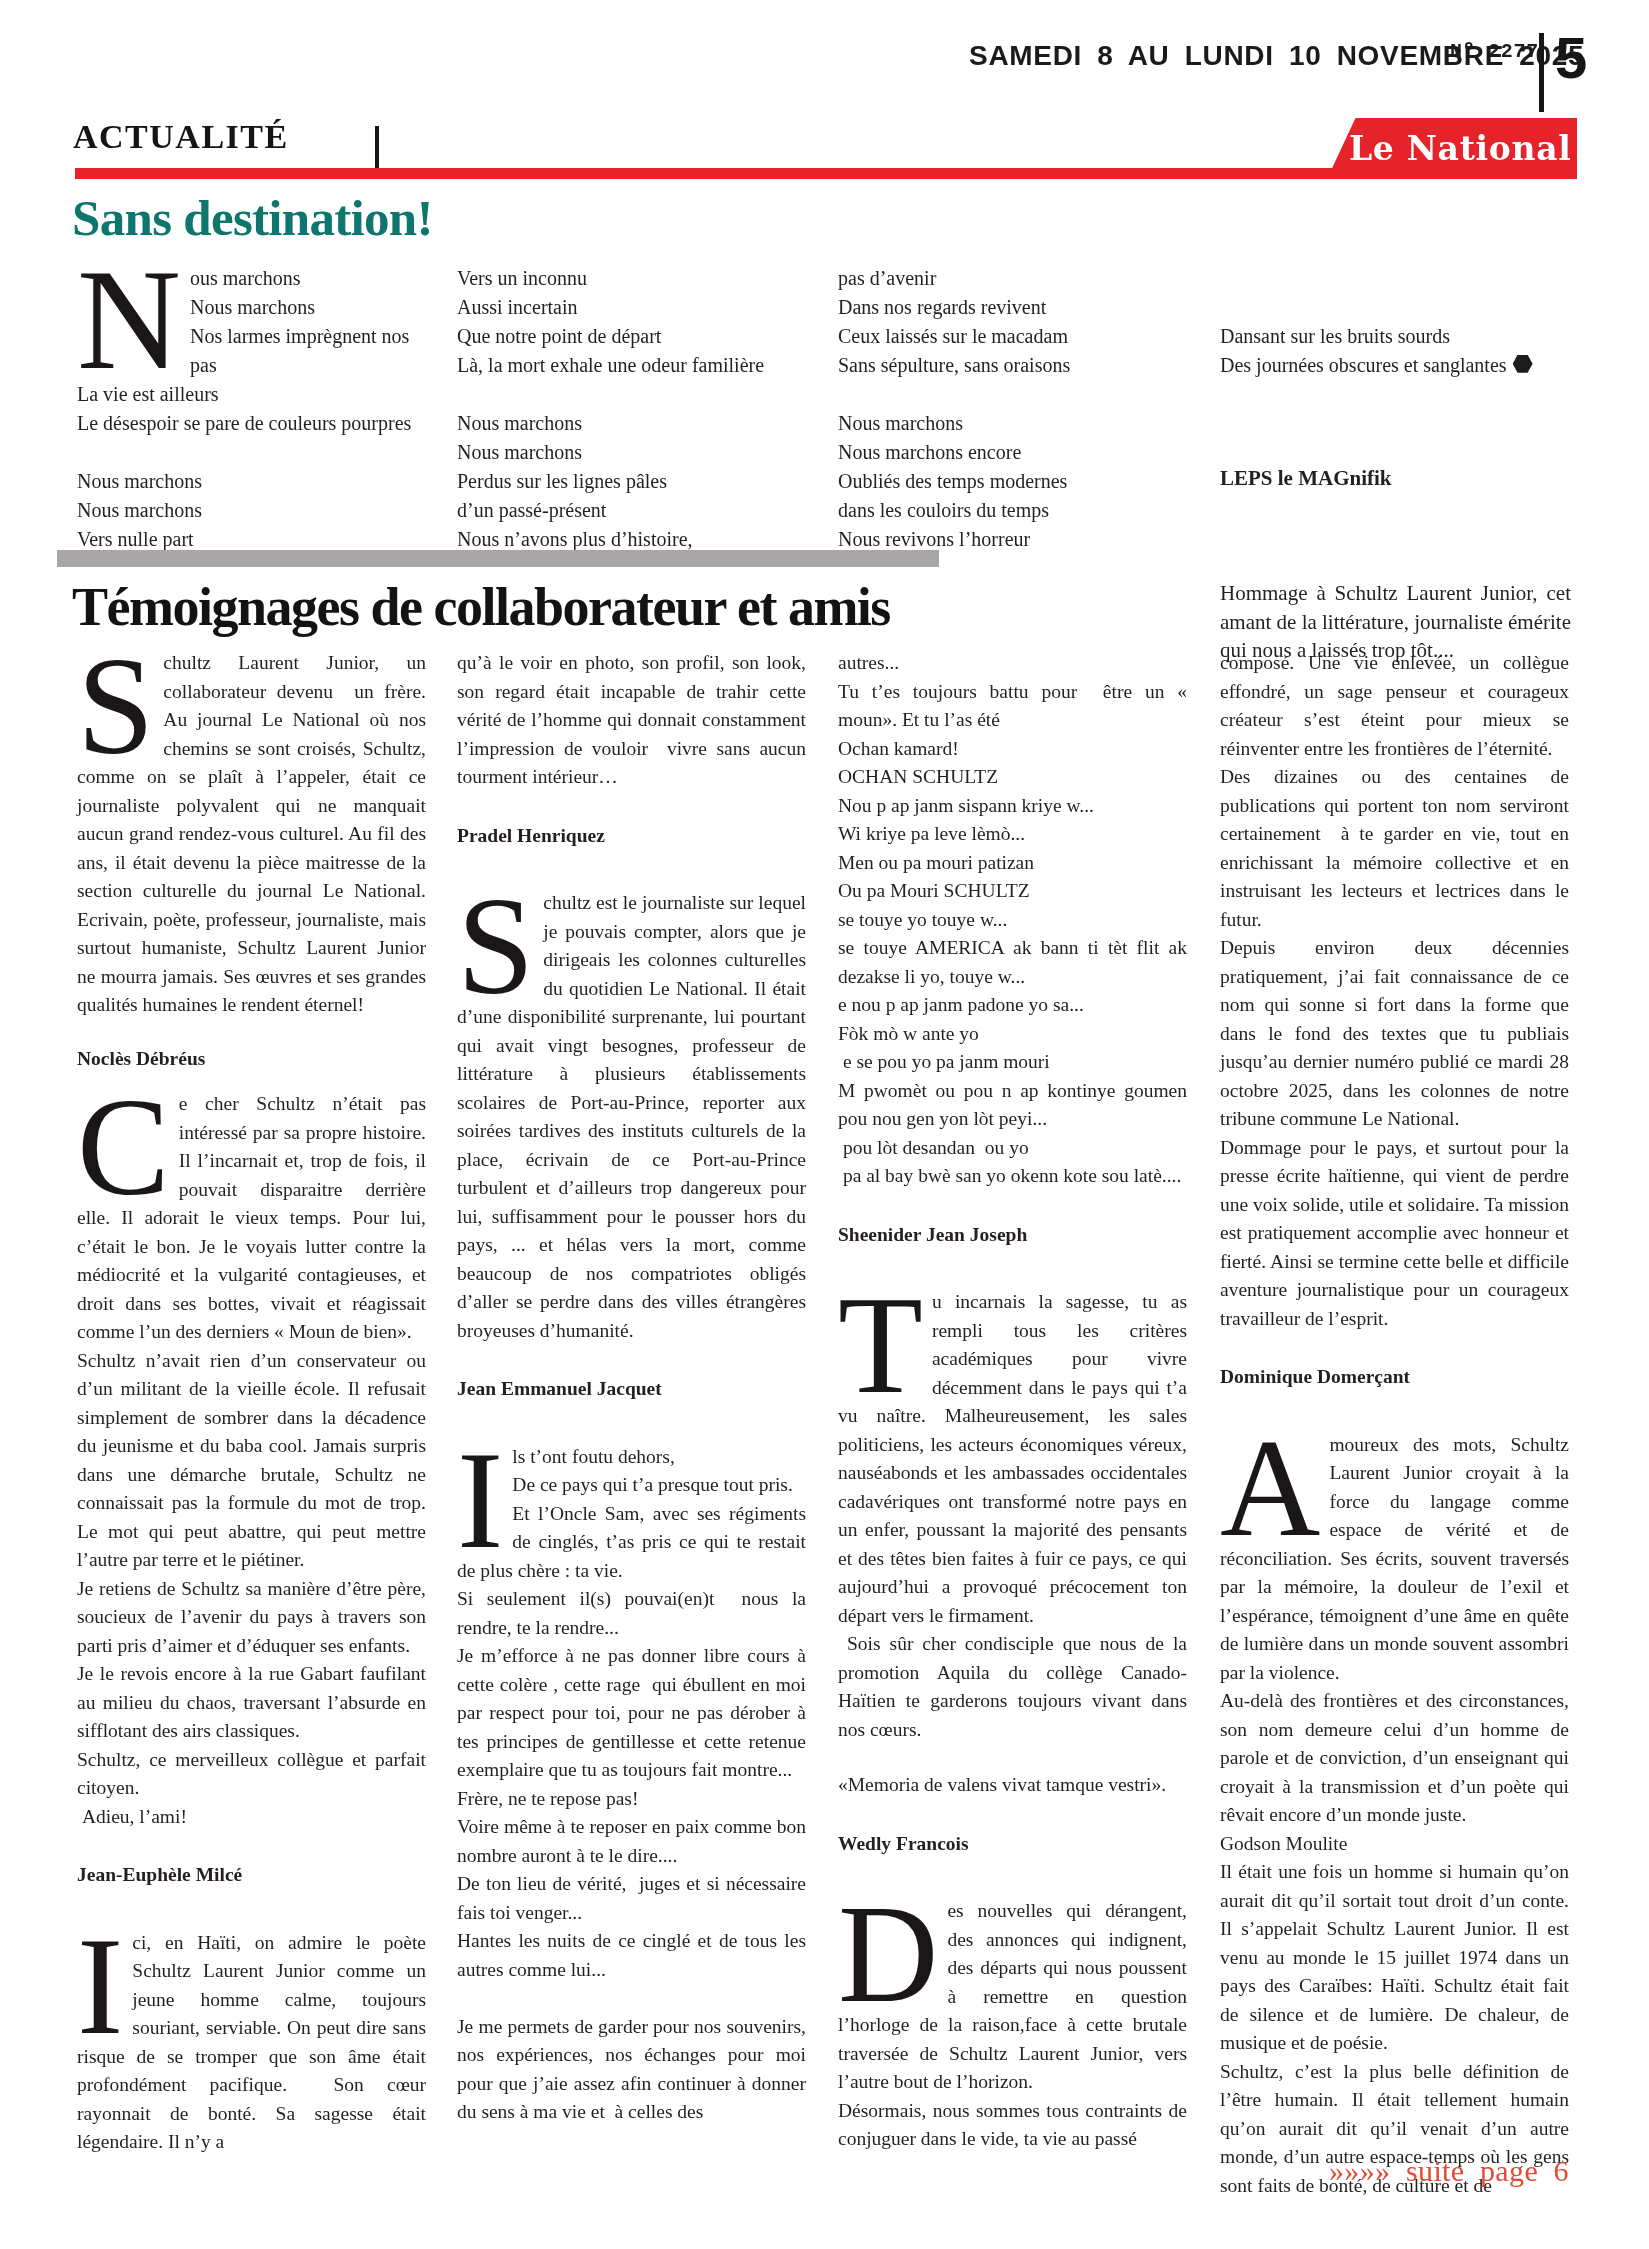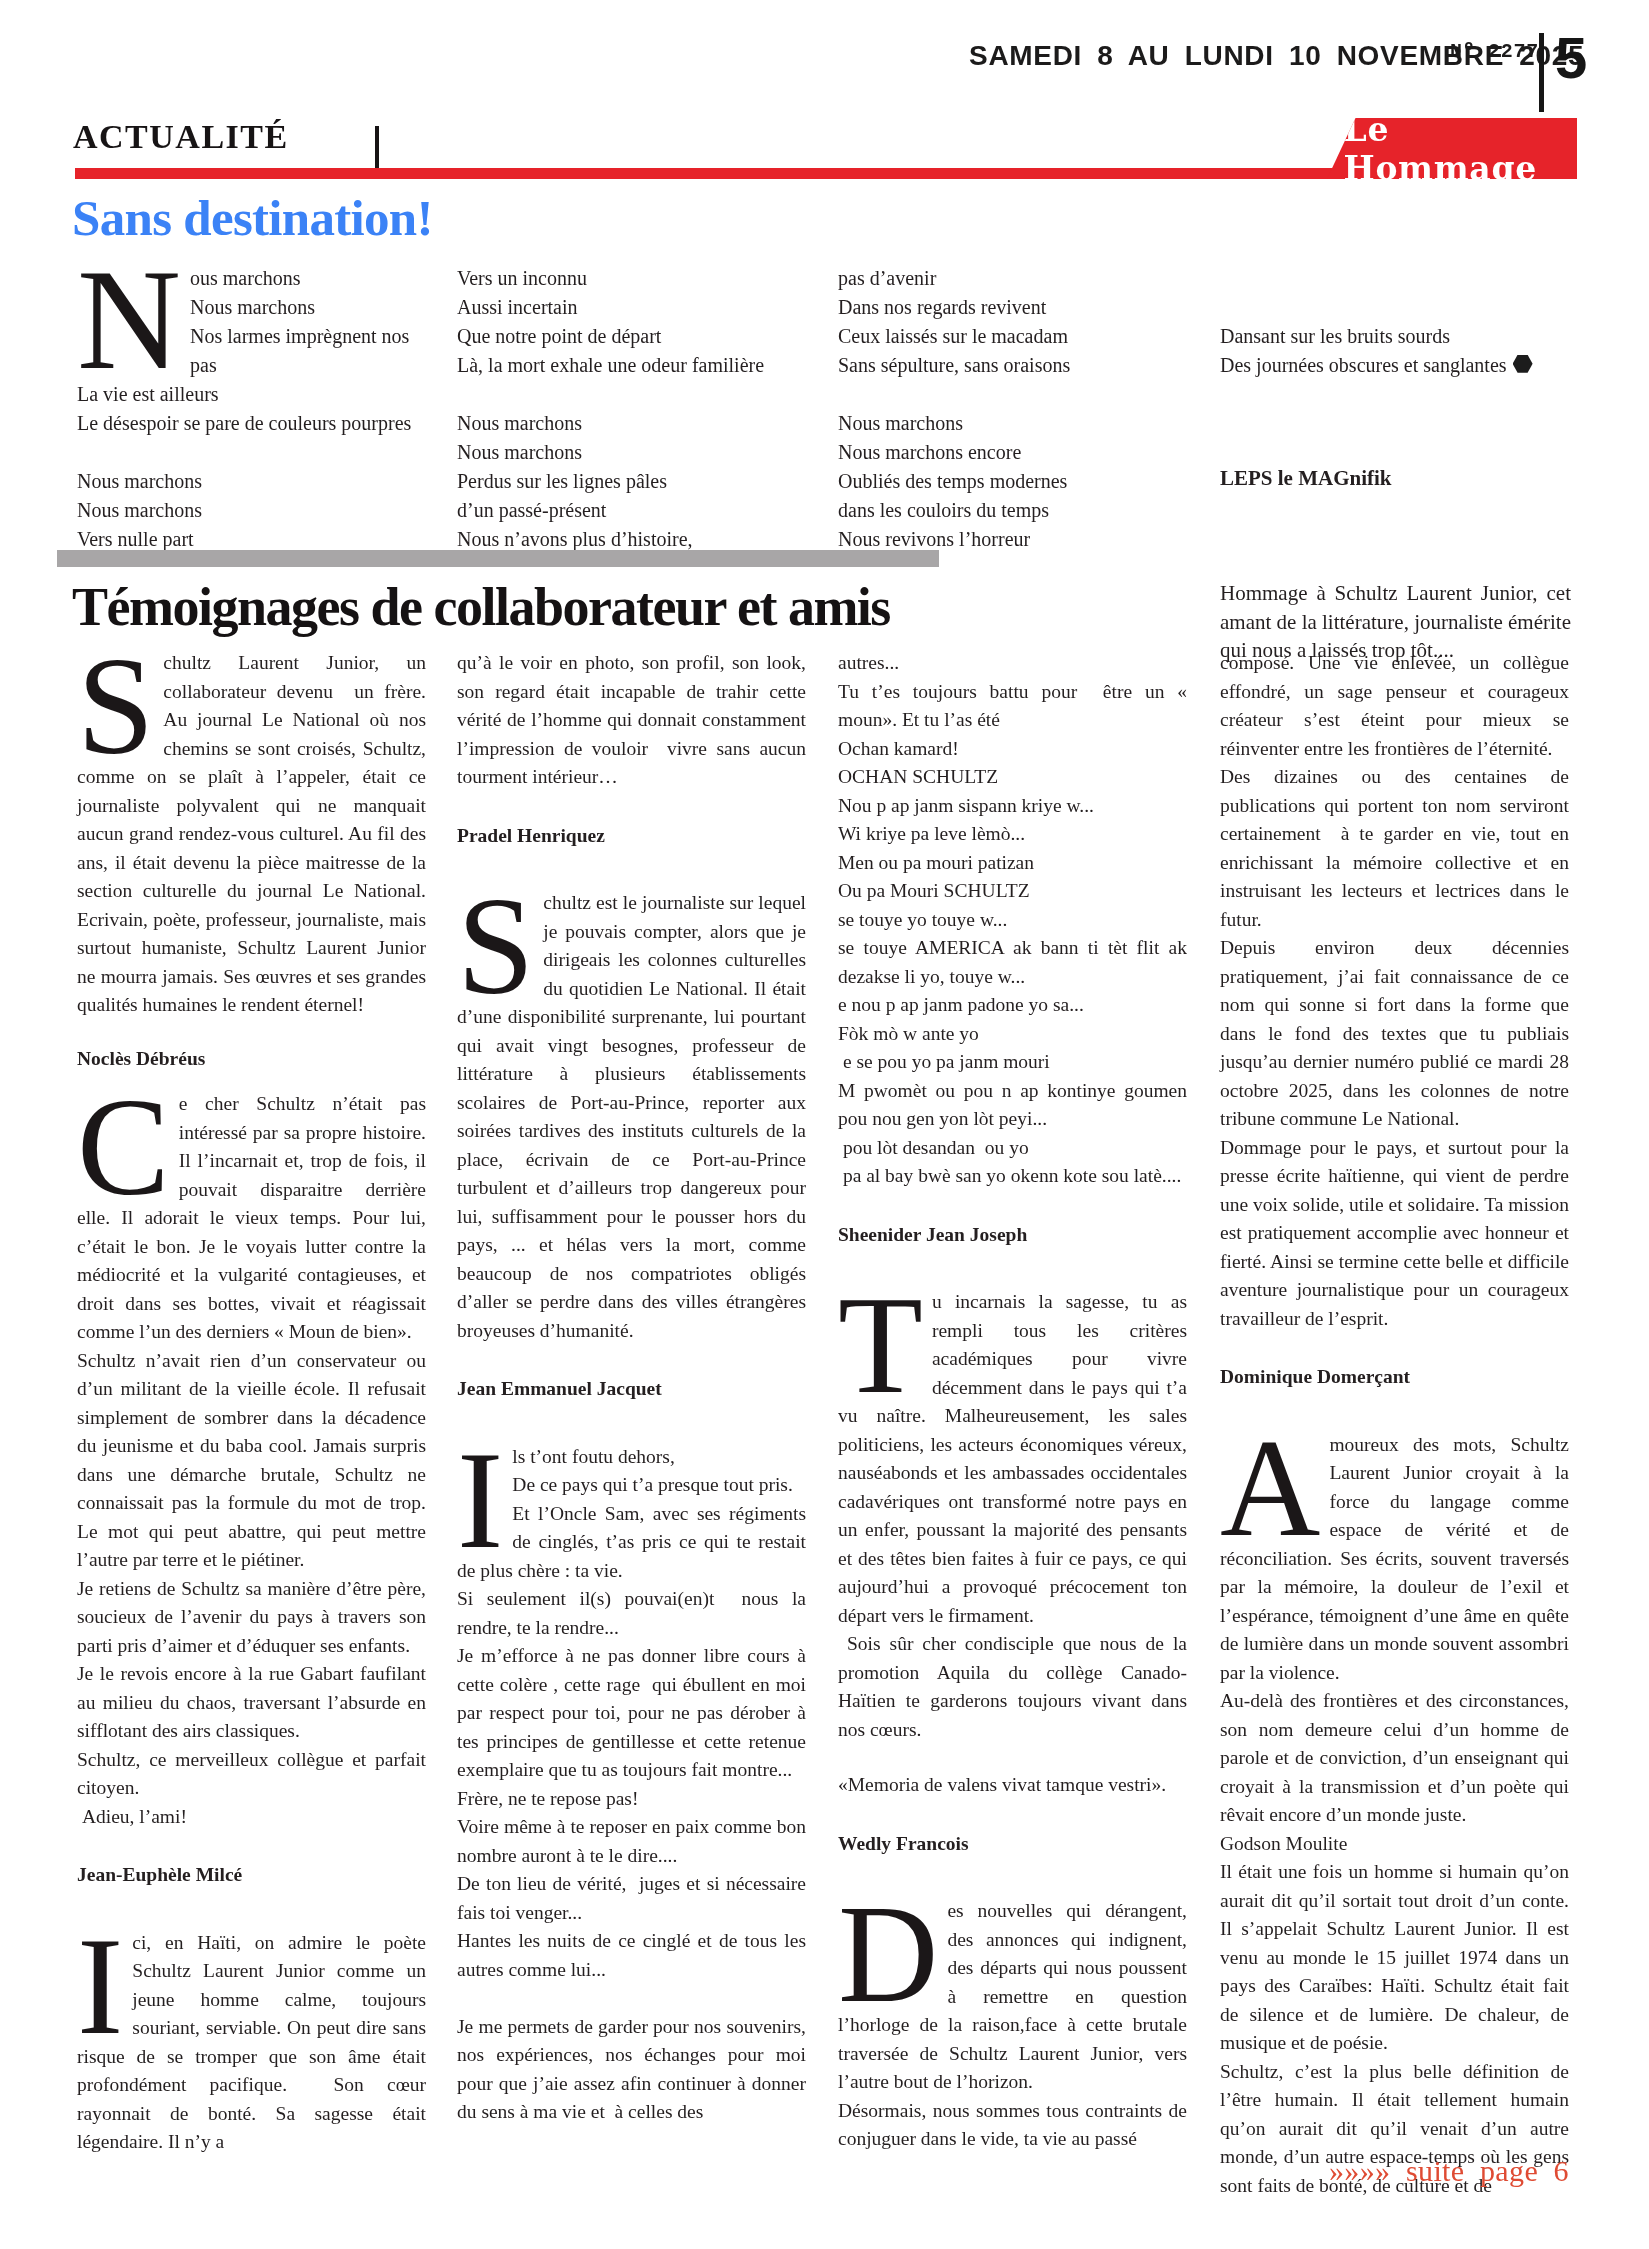--- a/index.html
+++ b/index.html
@@ -43,21 +43,21 @@
     display:flex;align-items:center;justify-content:center;
   }
   .brand span{
     color:#fff;font-weight:700;font-size:33px;letter-spacing:0.7px;
     font-family:"DejaVu Serif","Liberation Serif",serif;padding-left:16.5px;
   }
   .rule{position:absolute;top:168px;left:75px;width:1275px;height:11.2px;background:var(--red);z-index:2;}
   
   .t1{
     position:absolute;top:189px;left:72px;
-    font-size:51px;font-weight:700;letter-spacing:-0.7px;color:#3b82f6;
+    font-size:51px;font-weight:700;letter-spacing:-0.7px;color:#0f766e;
   }
   .pcol{
     position:absolute;top:264px;width:351px;
     font-size:20px;line-height:29px;white-space:pre-wrap;color:var(--ink);
   }
   .p1{left:77px;}
   .p2{left:457px;}
   .p3{left:838px;}
   .p4{left:1220px;}
   .dropcap{
@@ -103,21 +103,21 @@
 
   <div class="hdr-date">SAMEDI 8 AU LUNDI 10 NOVEMBRE 2025</div>
   <div class="hdr-issue">Nº 2277</div>
   <div class="hdr-vbar"></div>
   <div class="hdr-page">5</div>
 
   <div class="section">ACTUALITÉ</div>
   <div class="section-bar"></div>
 
   <div class="brand">
-    <span>Le Hommage</span>
+    <span>Le National</span>
   </div>
   <div class="rule"></div>
 
   <h1 class="t1">Sans destination!</h1>
 
   <div class="pcol p1"><span class="dropcap pd">N</span><span>ous marchons
 Nous marchons
 Nos larmes imprègnent nos pas
 La vie est ailleurs
 Le désespoir se pare de couleurs pourpres

